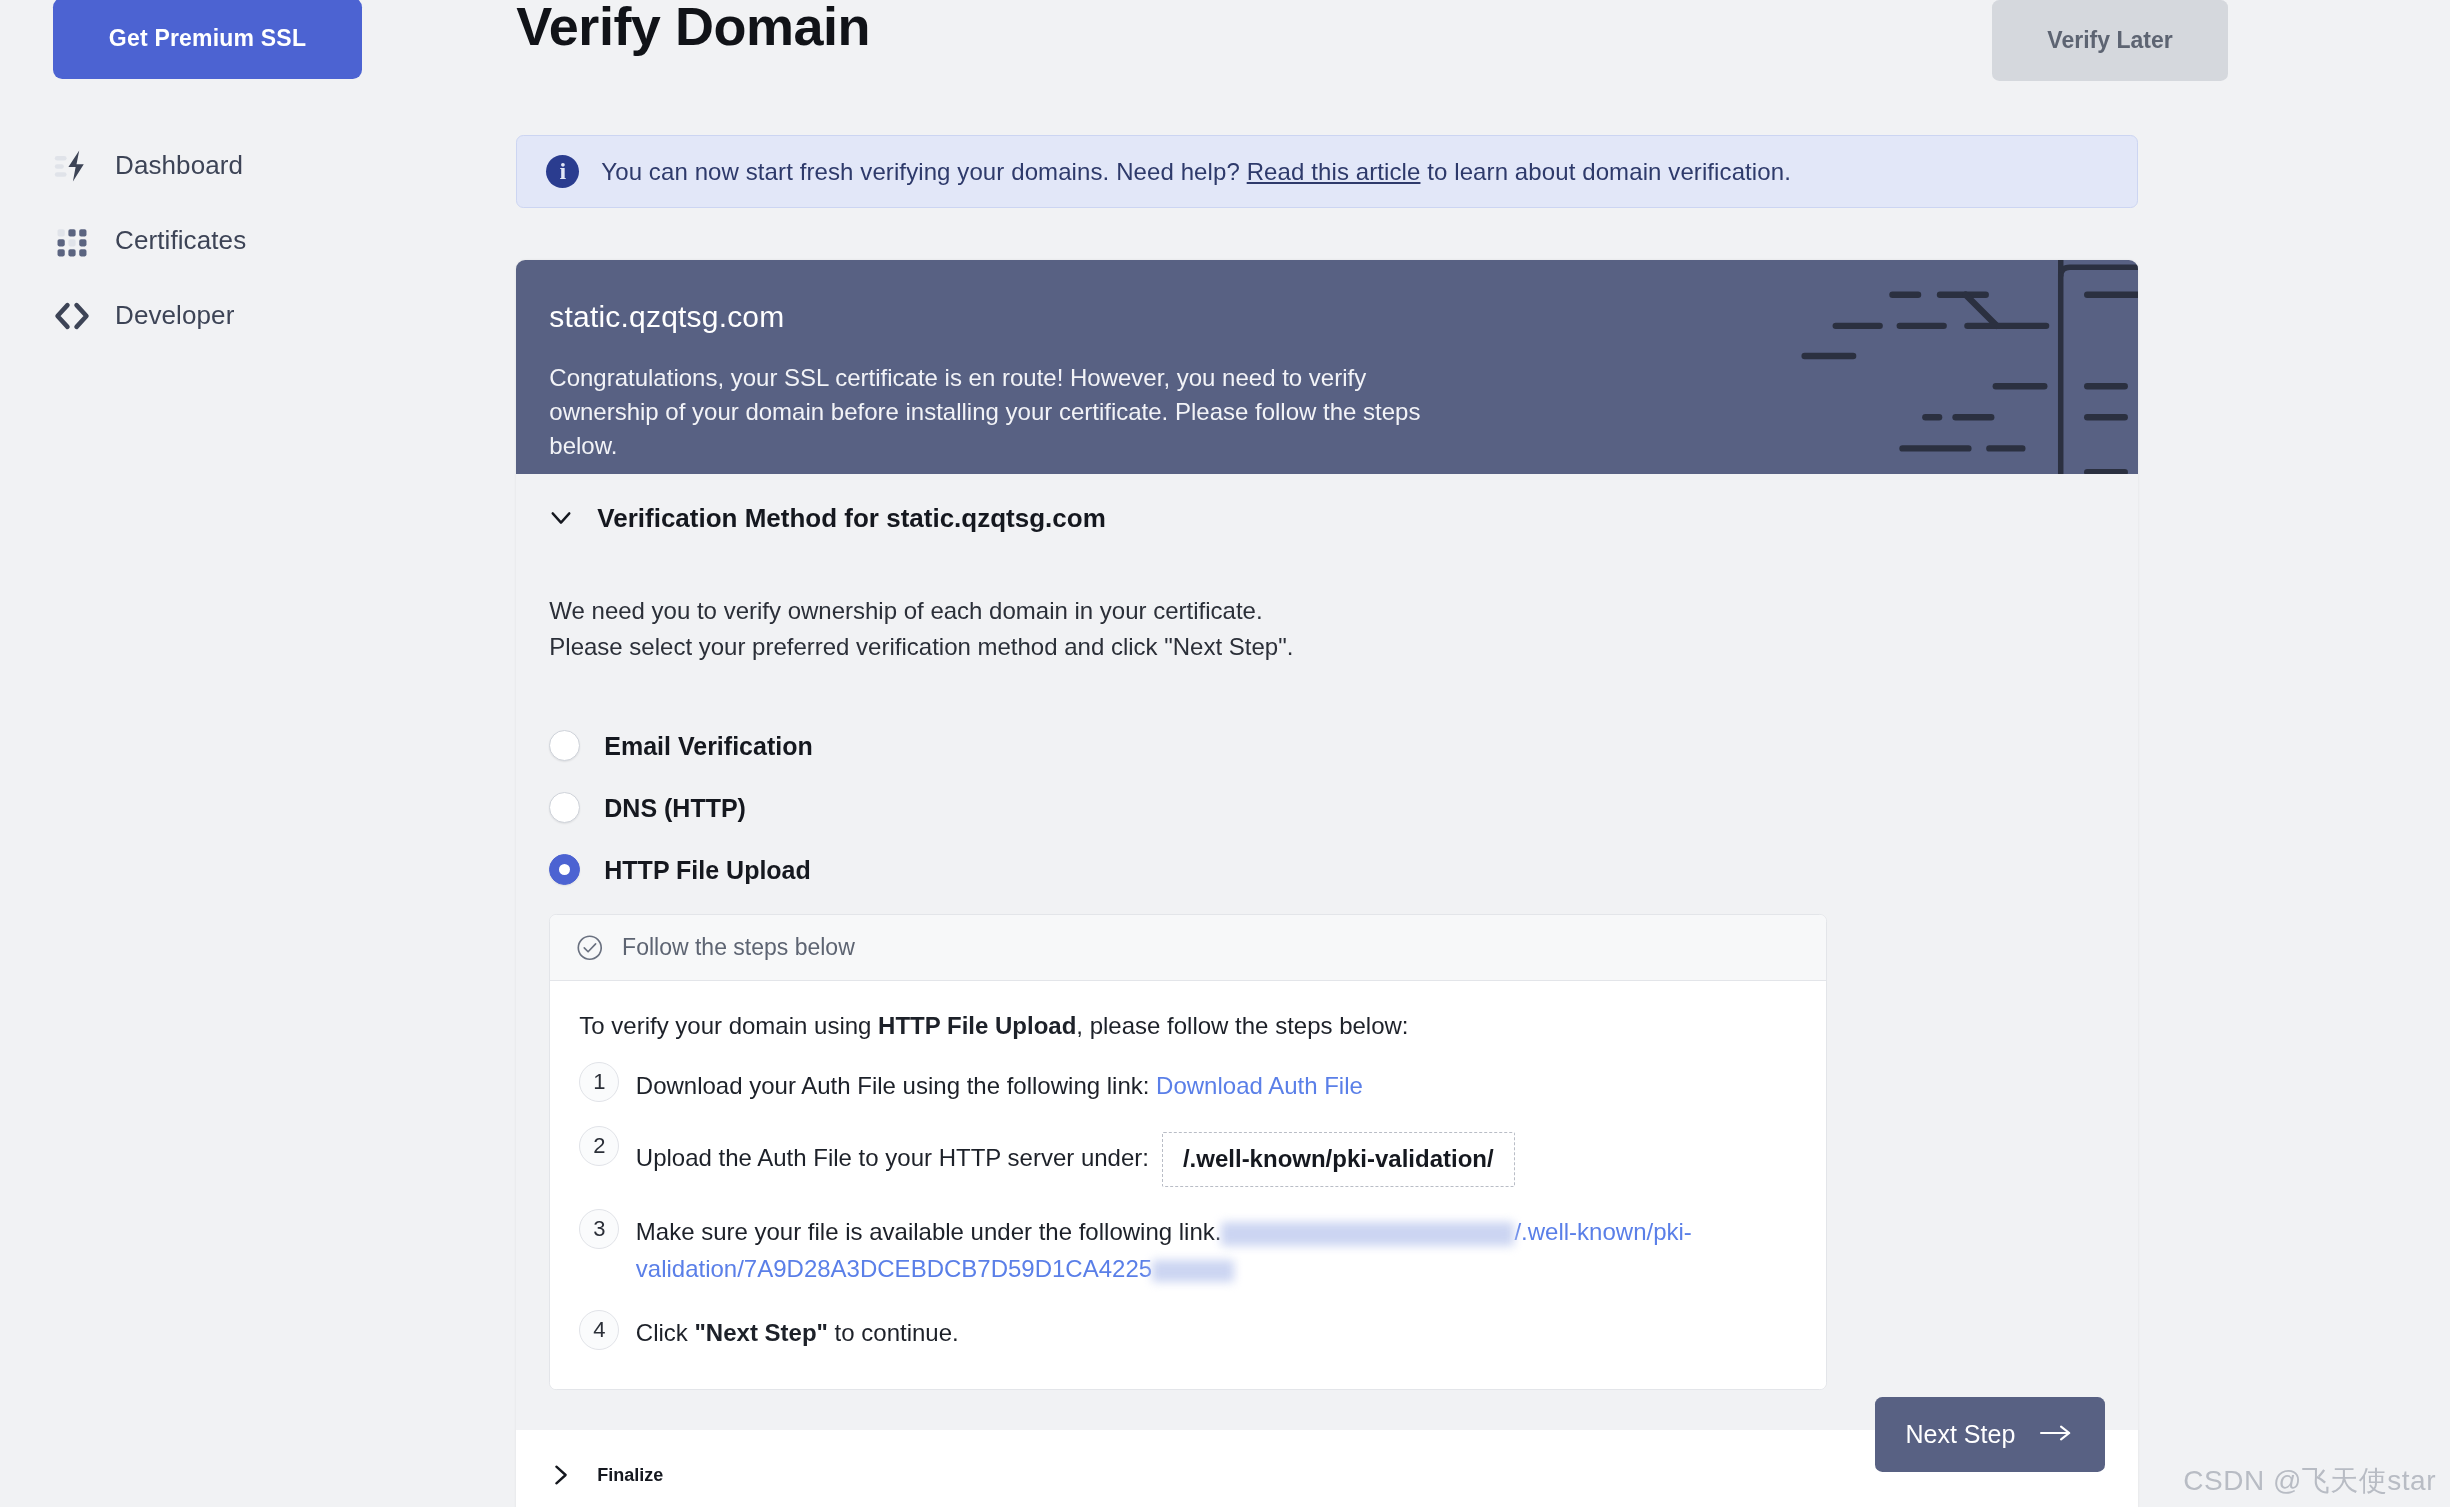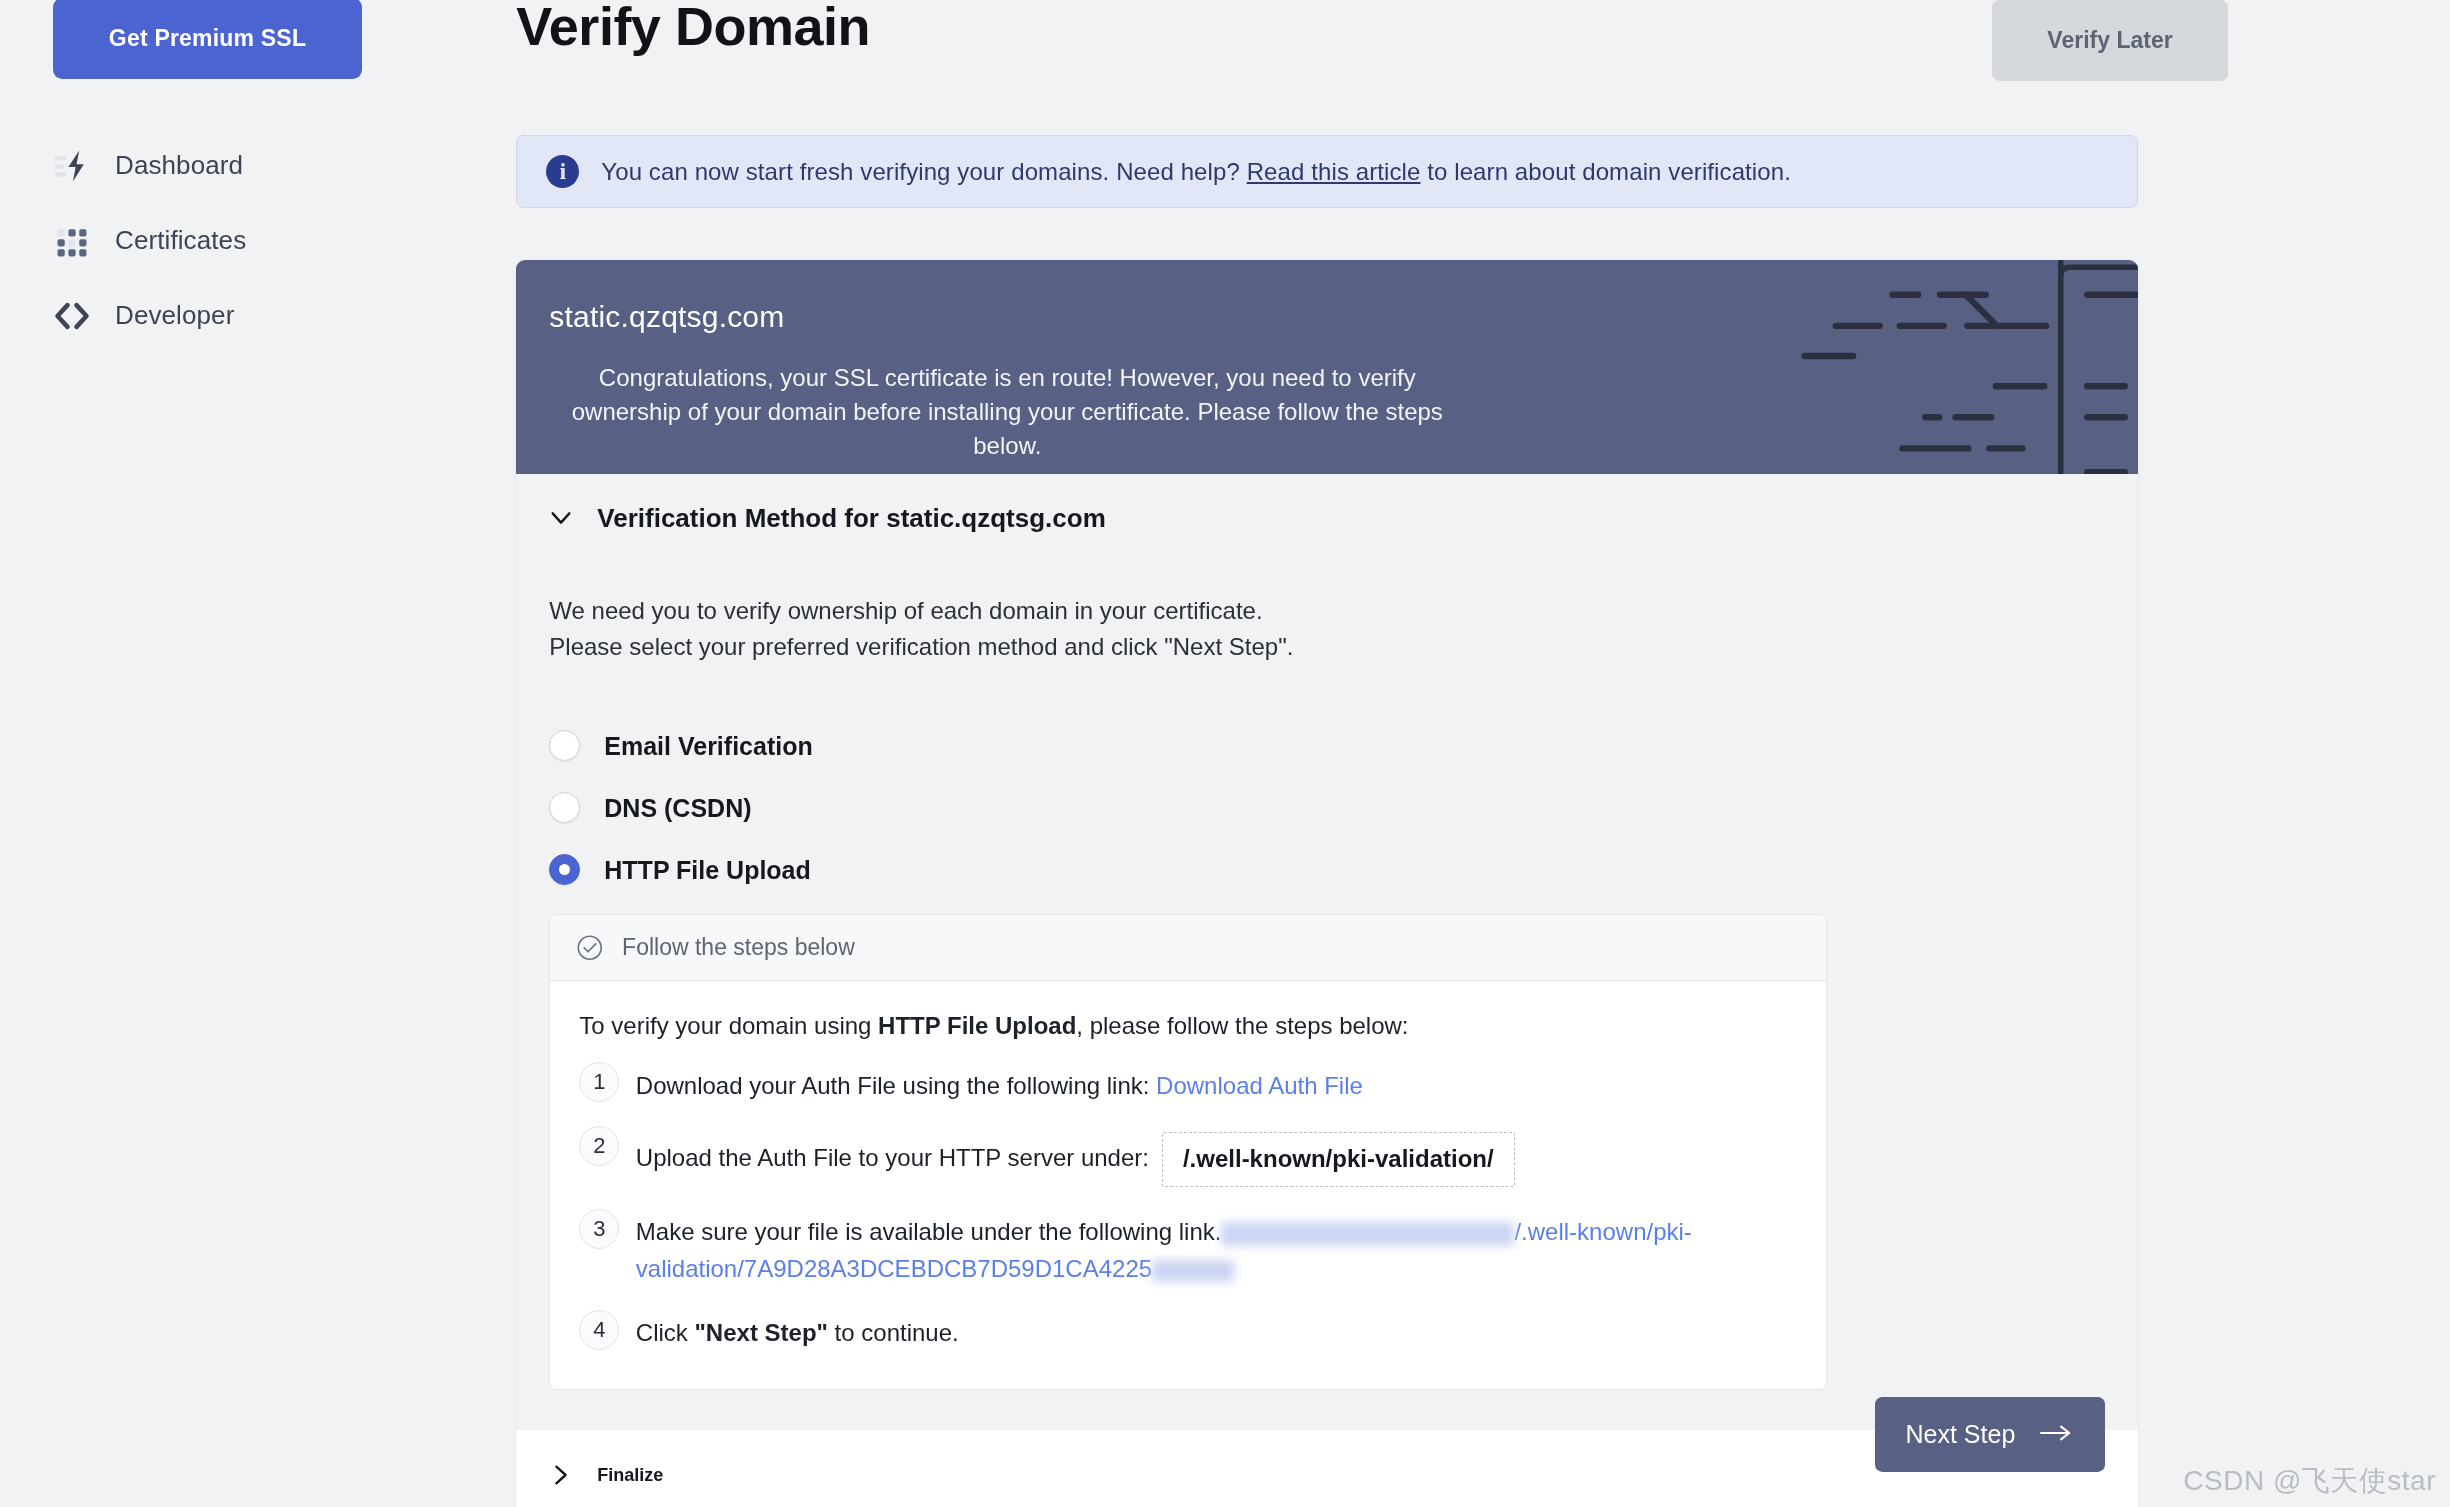--- a/index.html
+++ b/index.html
@@ -90,21 +90,20 @@
     border-radius: 9.2px 9.2px 0 0;
     overflow: hidden;
     background: #f1f2f4;
     box-shadow: 0 0.9px 2.7px rgba(0,0,0,.07);
   }
   .card-head {
     position: relative;
     height: 214px;
     background: #586183;
     overflow: hidden;
-    text-align: center;
   }
   .card-domain {
     position: absolute; left: 33px; top: 40px;
     font-size: 30px; color: #ffffff; letter-spacing: 0.2px;
   }
   .card-desc {
     position: absolute; left: 33px; top: 101px;
     font-size: 24px; color: #f2f3f7; line-height: 1.42;
     width: 916px;
   }
@@ -333,21 +332,21 @@
           <div>Please select your preferred verification method and click "Next Step".</div>
         </div>
 
         <div class="radios">
           <label class="radio-row">
             <span class="radio"></span>
             <span class="radio-label">Email Verification</span>
           </label>
           <label class="radio-row">
             <span class="radio"></span>
-            <span class="radio-label">DNS (CSDN)</span>
+            <span class="radio-label">DNS (HTTP)</span>
           </label>
           <label class="radio-row">
             <span class="radio checked"></span>
             <span class="radio-label">HTTP File Upload</span>
           </label>
         </div>
 
         <div class="steps-panel">
 
           <div class="steps-head">

